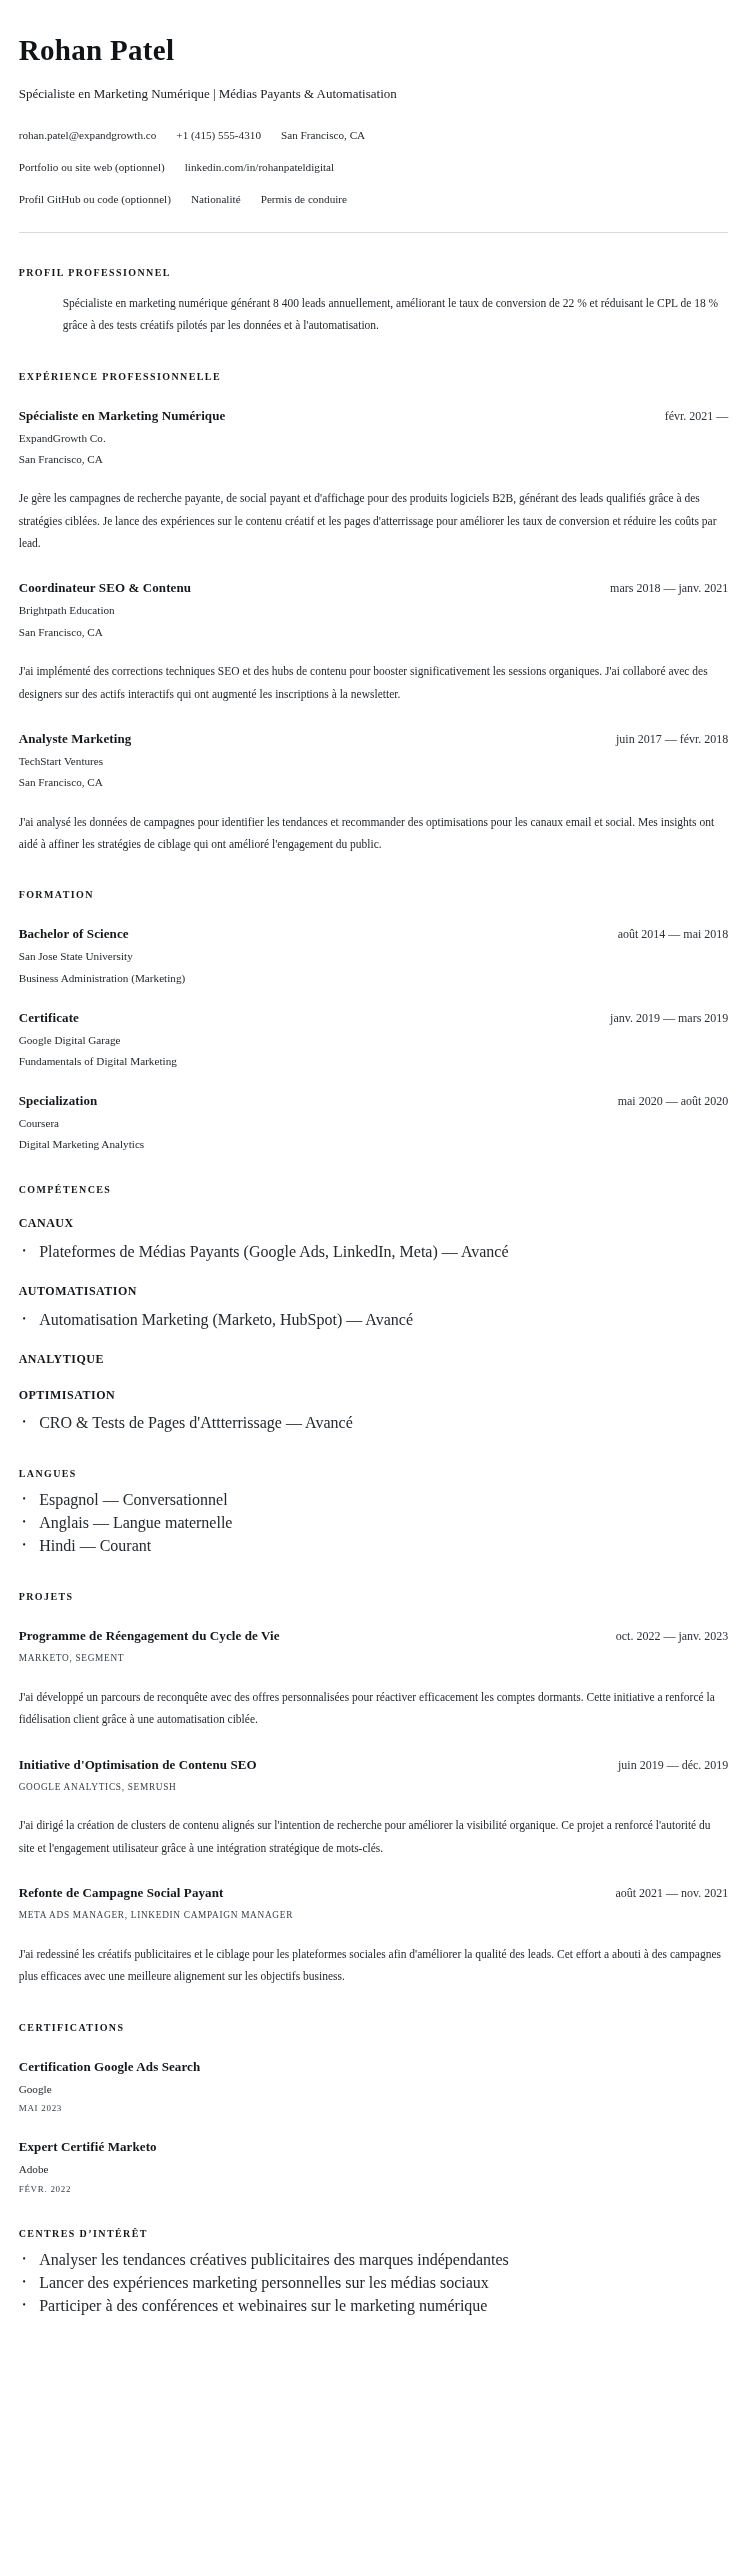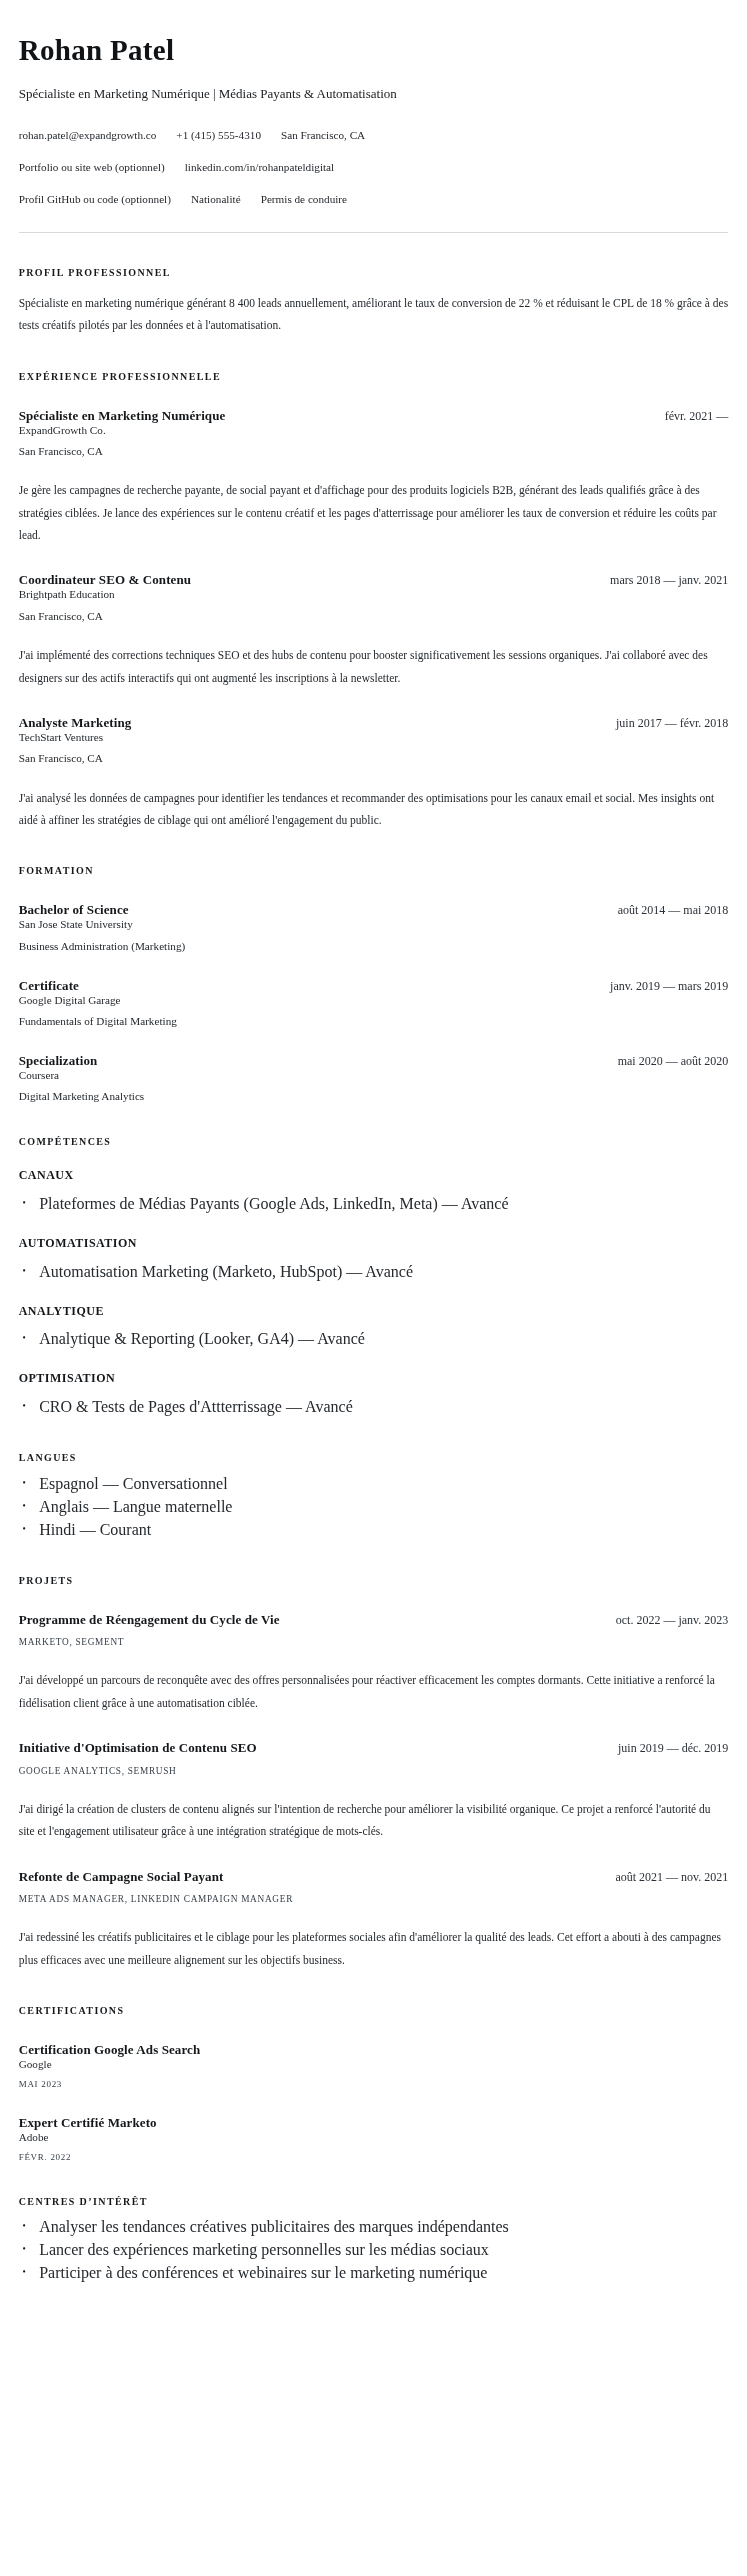--- a/index.html
+++ b/index.html
@@ -48,20 +48,21 @@
     font-size: 10px;
     font-weight: 700;
     letter-spacing: 1.4px;
     color: #15181b;
   }
   .profile-text {
     margin-top: 13.7px;
     font-size: 11.5px;
     line-height: 22.4px;
     color: #24292e;
+    margin-left: 44px;
   }
 
   
   .entry { margin-top: 26px; }
   .entry-head {
     display: flex;
     justify-content: space-between;
     align-items: baseline;
     gap: 6px;
   }
@@ -70,21 +71,21 @@
     font-weight: 700;
     color: #15181b;
     letter-spacing: 0.1px;
   }
   .entry-date {
     font-size: 12px;
     color: #2b3138;
     white-space: nowrap;
     padding-left: 15px;
   }
-  .entry-sub   { font-size: 11.2px; color: #24292e; }
+  .entry-sub   { margin-top: 8px; font-size: 11.2px; color: #24292e; }
   .entry-loc   { margin-top: 9.3px; font-size: 11.2px; color: #24292e; }
   .entry-desc  { margin-top: 22.4px; font-size: 11.5px; line-height: 22.4px; color: #24292e; }
   .entry-tools {
     margin-top: 9.3px;
     font-size: 9.3px;
     letter-spacing: 0.7px;
     color: #37404a;
   }
   .cert-date {
     margin-top: 8.7px;
@@ -226,23 +227,20 @@
       </ul>
     </div>
     <div class="skill-cat">
       <div class="skill-cat-name">AUTOMATISATION</div>
       <ul class="blist">
         <li>Automatisation Marketing (Marketo, HubSpot) — Avancé</li>
       </ul>
     </div>
     <div class="skill-cat">
       <div class="skill-cat-name">ANALYTIQUE</div>
-      <ul class="blist">
-        <li>Analytique &amp; Reporting (Looker, GA4) — Avancé</li>
-      </ul>
     </div>
     <div class="skill-cat">
       <div class="skill-cat-name">OPTIMISATION</div>
       <ul class="blist">
         <li>CRO &amp; Tests de Pages d'Attterrissage — Avancé</li>
       </ul>
     </div>
   </section>
 
   <section>

